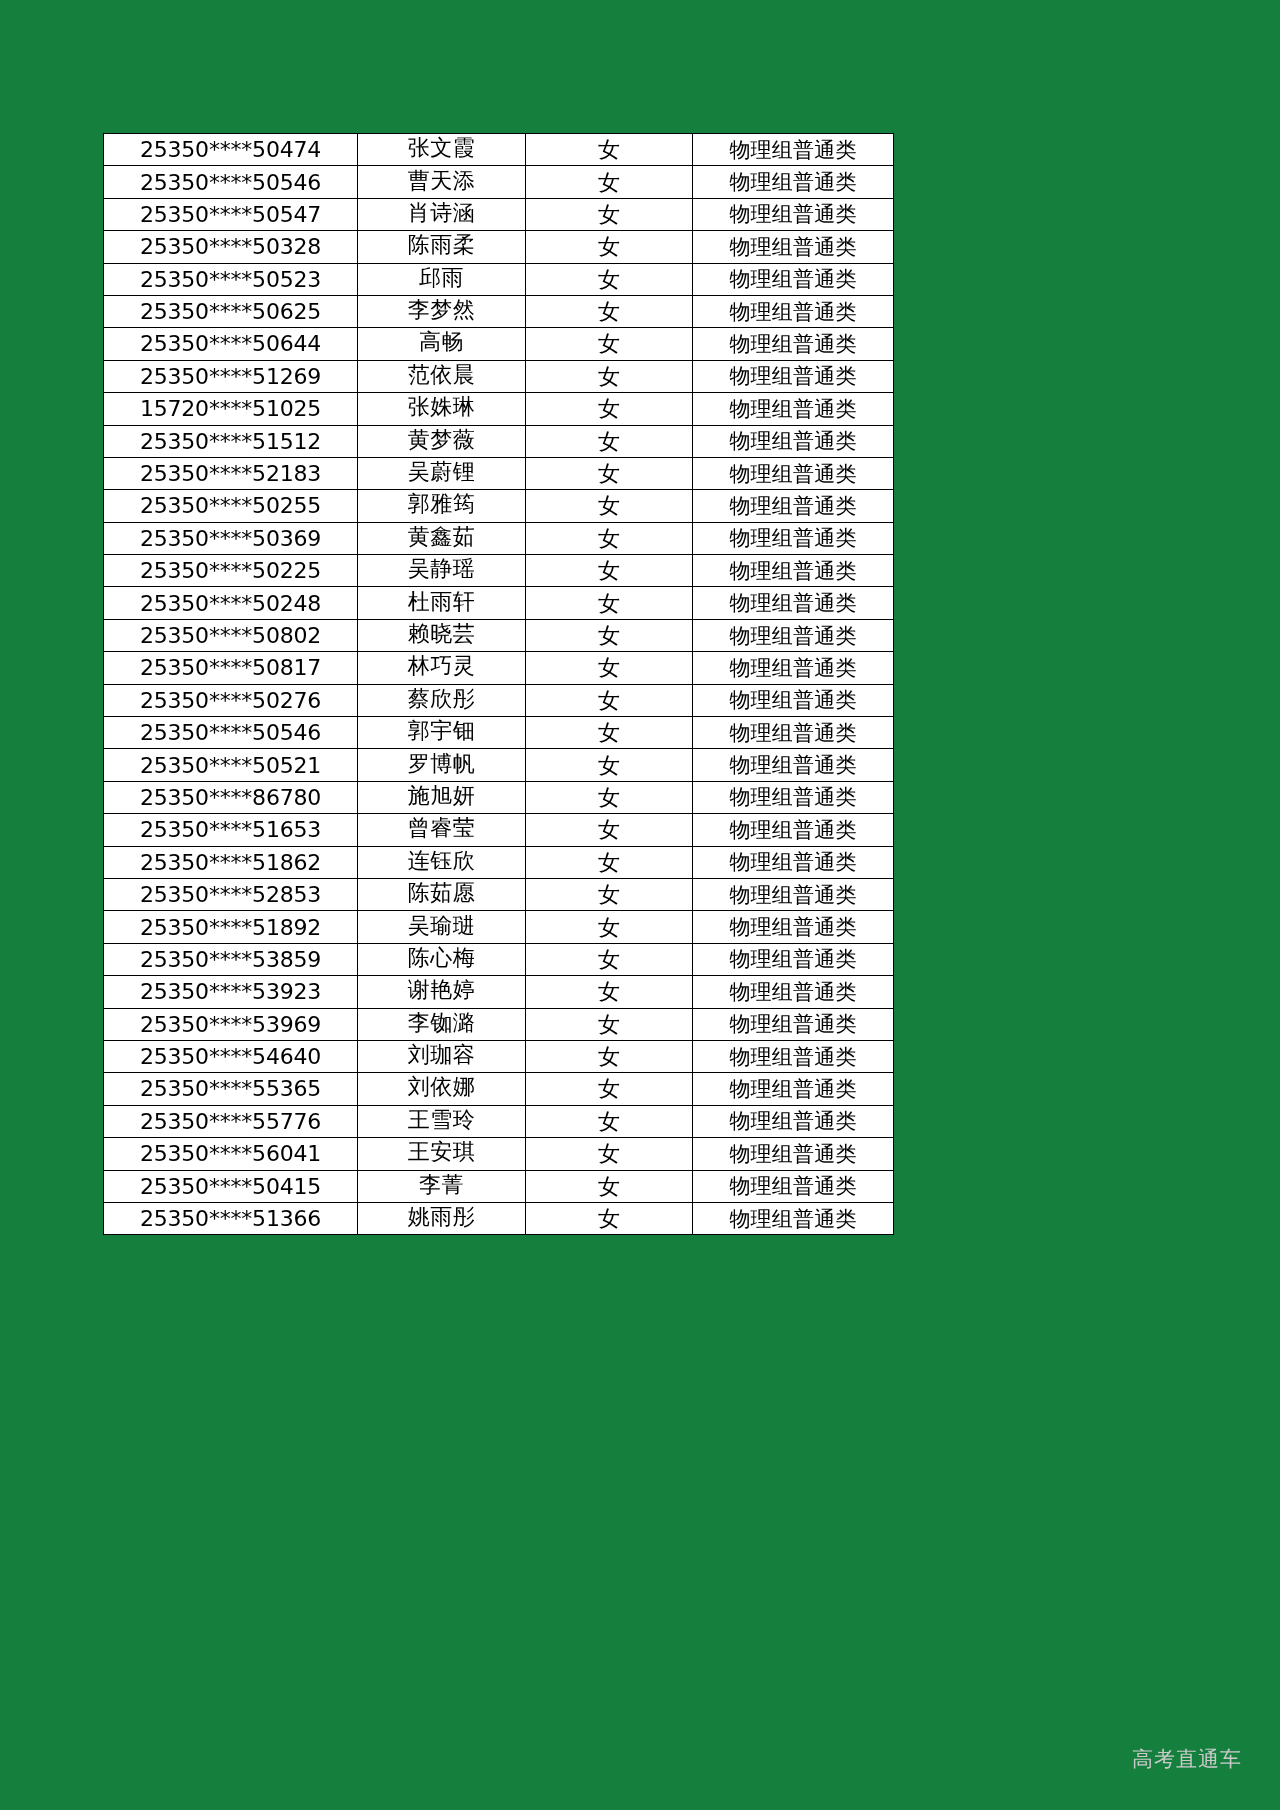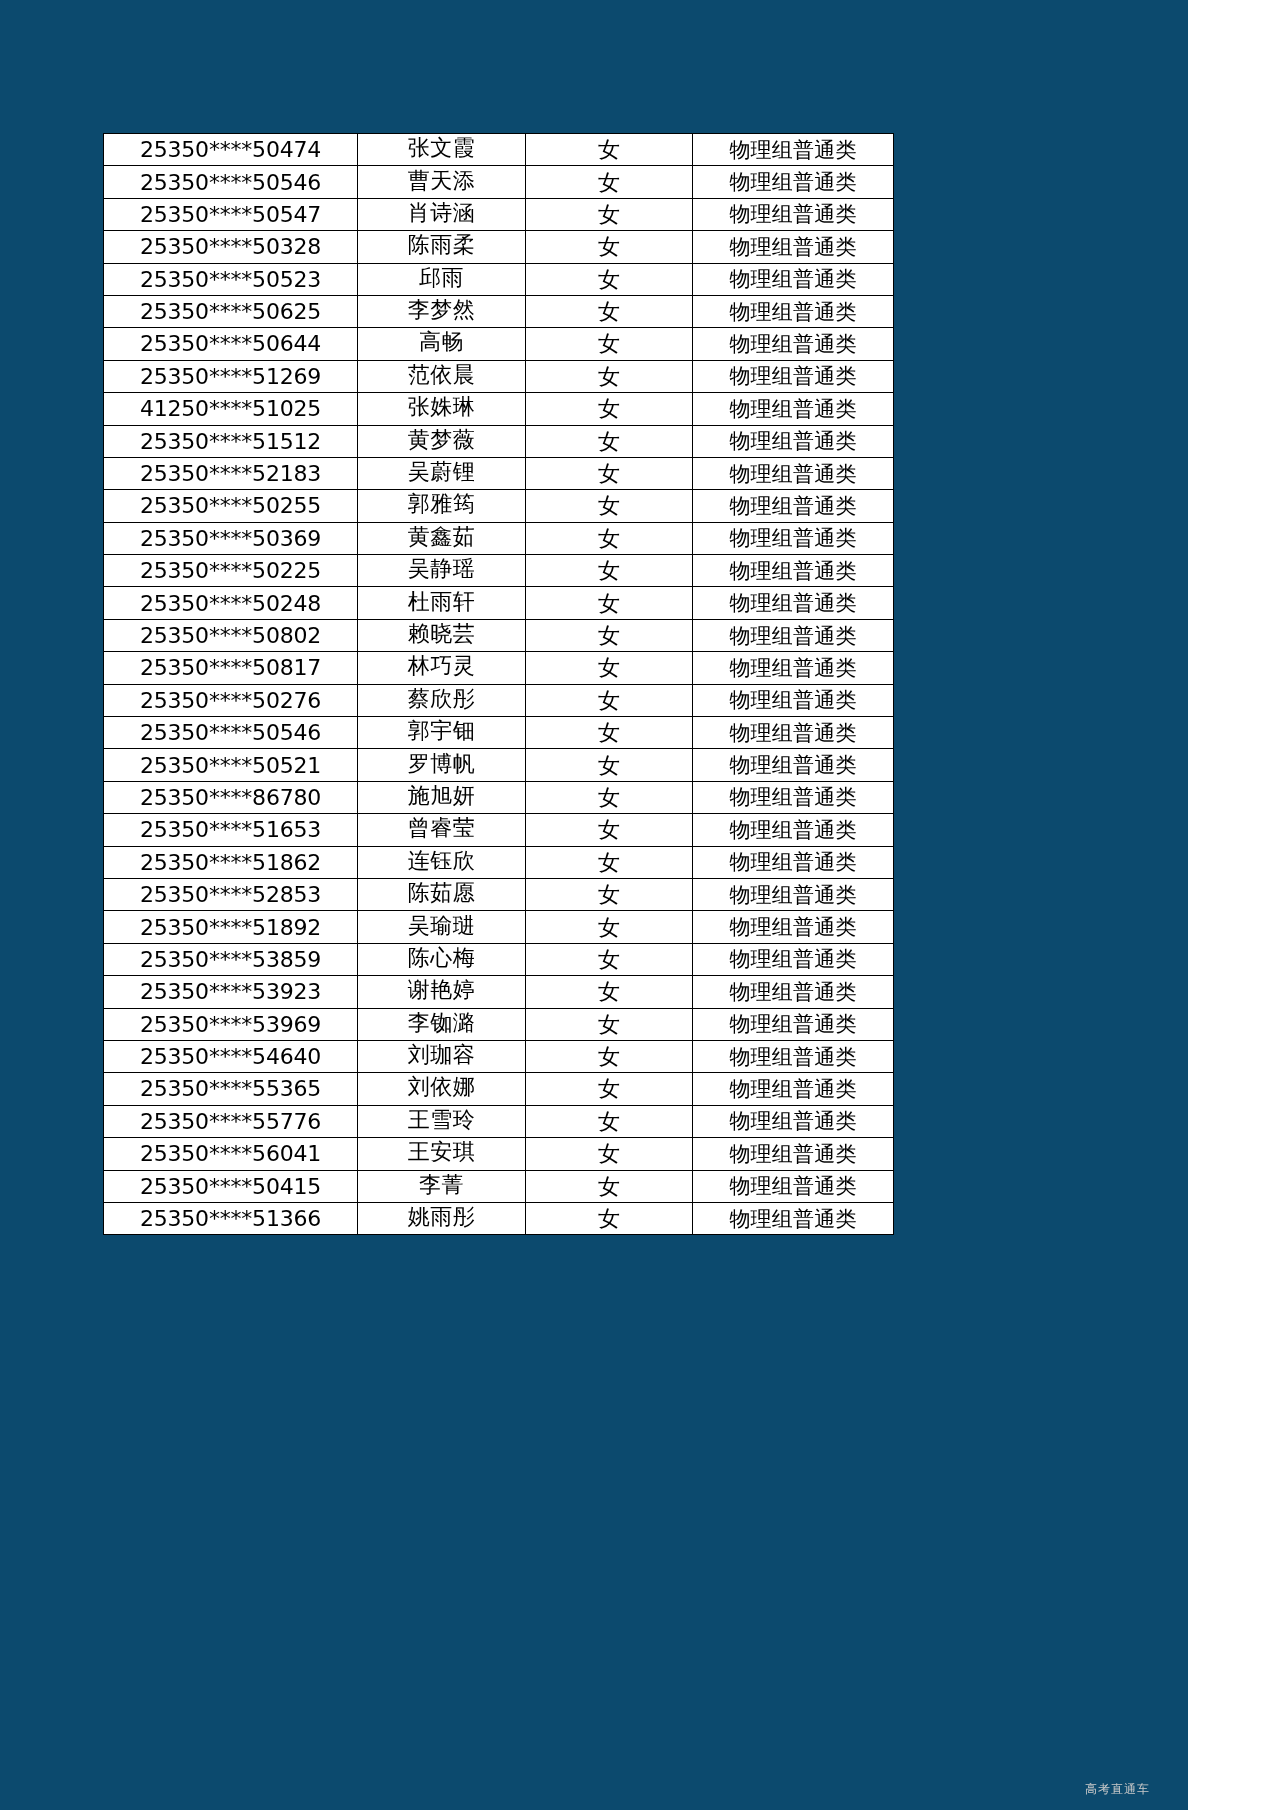--- a/index.html
+++ b/index.html
@@ -13,23 +13,23 @@
     position: relative;
     font-family: "Liberation Sans", "DejaVu Sans", sans-serif;
     color: #000000;
     overflow: hidden;
   }
 
   .page {
     position: absolute;
     left: 0;
     top: 0;
-    width: 1188px;
+    width: 1280px;
     height: 1810px;
-    background: #0c4a6e;
+    background: #15803d;
   }
 
   .table-wrap {
     position: absolute;
     left: 103px;
     top: 133px;
     width: 770px;
   }
 
   table.roster {
@@ -73,23 +73,23 @@
   }
   .cell-cat {
     font-family: "DejaVu Sans", "Liberation Sans", sans-serif;
     font-size: 21px;
     letter-spacing: 0.2px;
   }
 
   .watermark {
     position: absolute;
     right: 38px;
-    bottom: 12px;
+    bottom: 37px;
     font-family: Liberation Sans, sans-serif;
-    font-size: 12px;
+    font-size: 21px;
     color: #c9c9c9;
     letter-spacing: 1px;
     user-select: none;
   }
 </style>
 </head>
 <body>
 
 <div class="page">
 
@@ -138,21 +138,21 @@
             <td class="c-sex"><span class="cell-sex">女</span></td>
             <td class="c-cat"><span class="cell-cat">物理组普通类</span></td>
           </tr>
           <tr>
             <td class="c-id"><span class="cell-id">25350****51269</span></td>
             <td class="c-name"><span class="cell-name">范依晨</span></td>
             <td class="c-sex"><span class="cell-sex">女</span></td>
             <td class="c-cat"><span class="cell-cat">物理组普通类</span></td>
           </tr>
           <tr>
-            <td class="c-id"><span class="cell-id">41250****51025</span></td>
+            <td class="c-id"><span class="cell-id">15720****51025</span></td>
             <td class="c-name"><span class="cell-name">张姝琳</span></td>
             <td class="c-sex"><span class="cell-sex">女</span></td>
             <td class="c-cat"><span class="cell-cat">物理组普通类</span></td>
           </tr>
           <tr>
             <td class="c-id"><span class="cell-id">25350****51512</span></td>
             <td class="c-name"><span class="cell-name">黄梦薇</span></td>
             <td class="c-sex"><span class="cell-sex">女</span></td>
             <td class="c-cat"><span class="cell-cat">物理组普通类</span></td>
           </tr>

